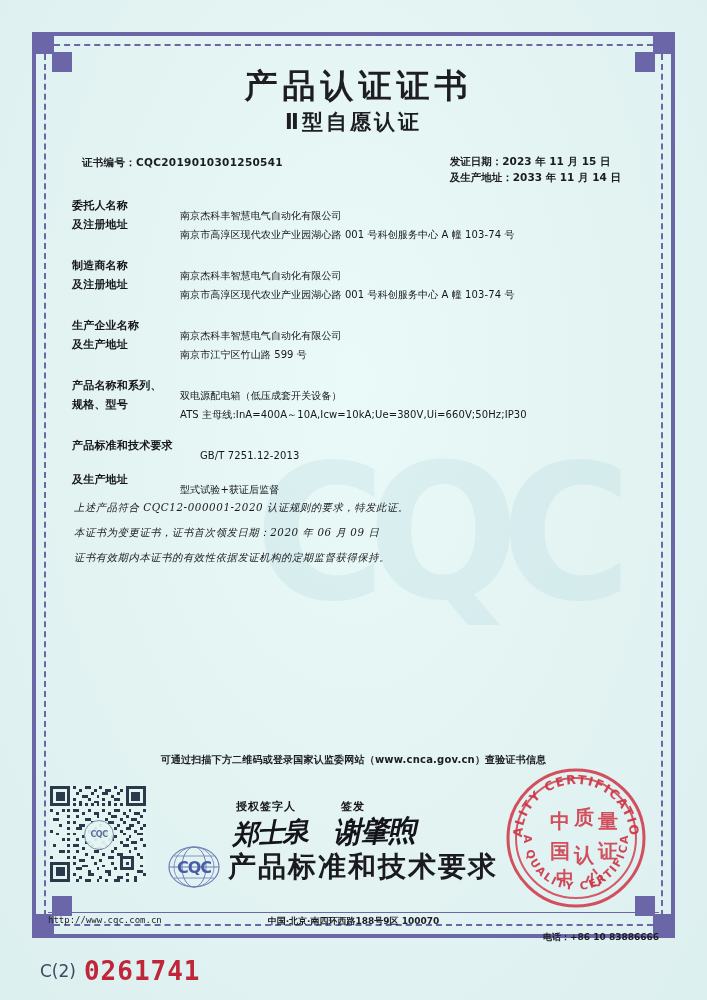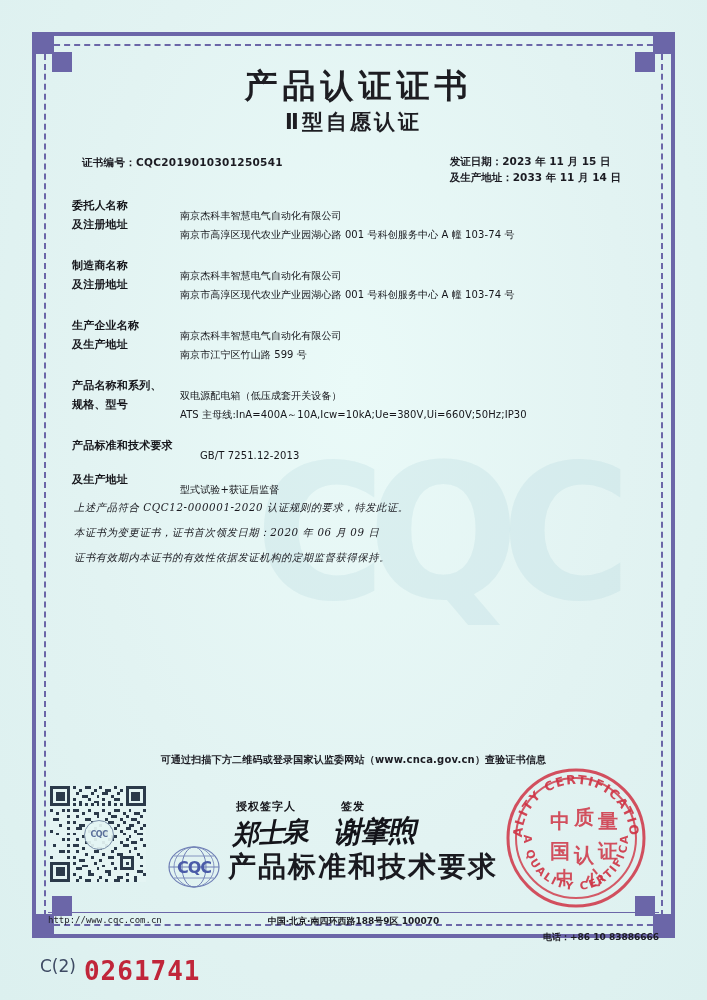--- a/index.html
+++ b/index.html
@@ -130,21 +130,21 @@
     position:absolute;left:48px;right:48px;top:912px;
     height:20px;
     font-size:9px;color:#1d1d24;
   }
   .foot .fl{position:absolute;left:0;top:2px;font-family:"DejaVu Sans Mono","Liberation Mono",monospace;text-align:center;}
   .foot .fc{position:absolute;left:0;right:0;top:2px;text-align:center;font-weight:bold;}
   .foot .fr{position:absolute;right:0;top:18px;font-weight:bold;}
   
   .serial{
     position:absolute;left:40px;top:956px;
-    display:flex;align-items:flex-start;gap:8px;
+    display:flex;align-items:center;gap:8px;
   }
   .serial .pfx{
     font-size:17px;color:#3e4a63;
     font-family:"DejaVu Sans","Liberation Sans",sans-serif;
   }
   .serial .num{
     font-size:26px;font-weight:bold;color:#c0263a;letter-spacing:1px;
     font-family:"DejaVu Sans Mono","Liberation Mono",monospace;
   }
 </style>

